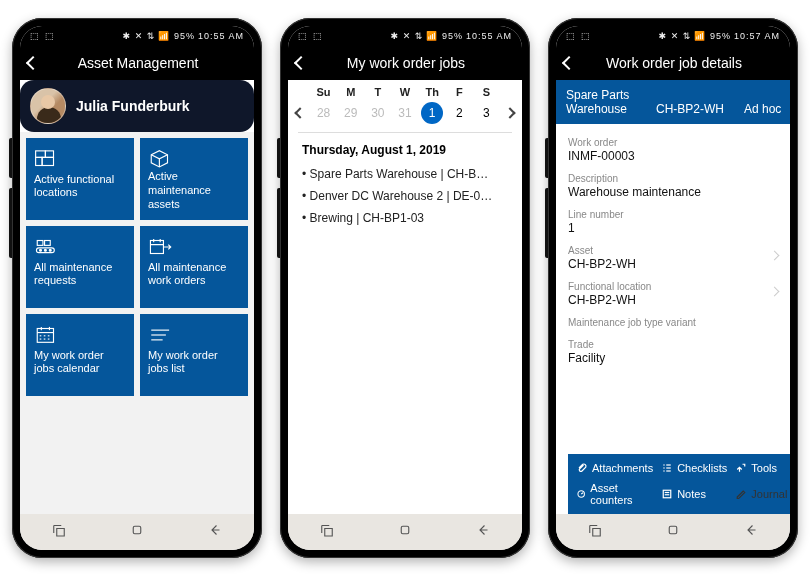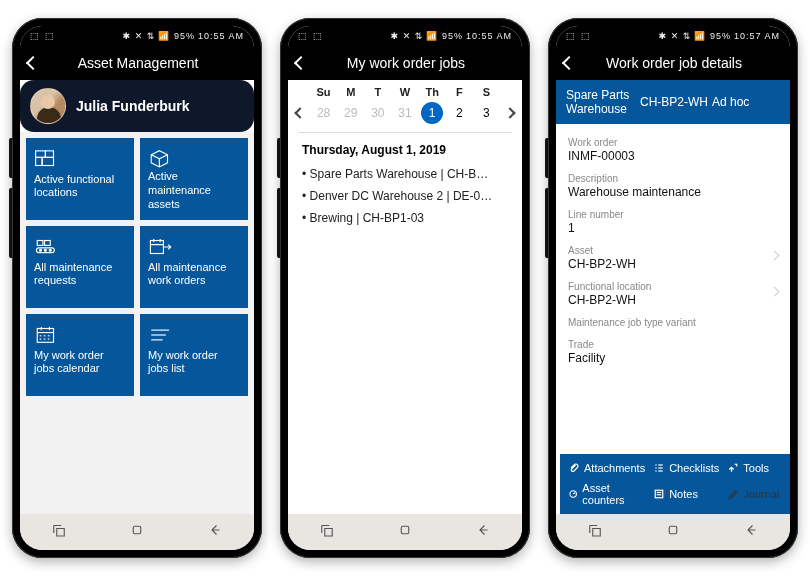--- a/index.html
+++ b/index.html
@@ -167,36 +167,36 @@
   }
   .cal-divider { border-top:1px solid #ddd; margin:6px 10px 0;}
   .date-heading { font-weight:600; font-size:12px; padding:10px 14px 6px; }
   .event-list { padding:0 14px; font-size:12px; }
   .event-item { padding:4px 0; color:#222; }
   .event-item::before { content:"• "; }
 
   
   .detail-header {
     background:#05569b; color:#fff;
-    display:flex; align-items:center;
-    padding:8px 10px; font-size:12px; gap:4px;
+    display:flex; align-items:flex-end;
+    padding:8px 10px; font-size:12px; gap:20px;
   }
   .detail-header .col { flex:0 0 auto; }
   .detail-header .col.first { flex:0 0 70px;}
   .fields { padding:8px 12px 0; font-size:11px; }
   .field { padding:5px 0; border-bottom:none; position:relative;}
   .field-label { color:#888; font-size:10px; }
   .field-value { color:#111; font-size:12px; padding-top:1px;}
   .field .chev {
     position:absolute; right:0; top:12px;
     width:7px;height:7px;border-right:1.5px solid #ccc;border-top:1.5px solid #ccc;
     transform:rotate(45deg);
   }
   .action-bar {
-    position:absolute; left:4px; right:0; bottom:0;
+    position:absolute; left:12px; right:0; bottom:0;
     background:#05569b; color:#fff;
     font-size:11px;
     display:grid; grid-template-columns:repeat(3,1fr);
     padding:4px 4px;
   }
   .action-item { display:flex; align-items:center; gap:4px; padding:4px 4px;}
   .action-item.mute { color:#333; }
   .ai svg { width:12px; height:12px; stroke:#fff; fill:none; stroke-width:1.6;}
   .action-item.mute svg { stroke:#333; }
 </style>

